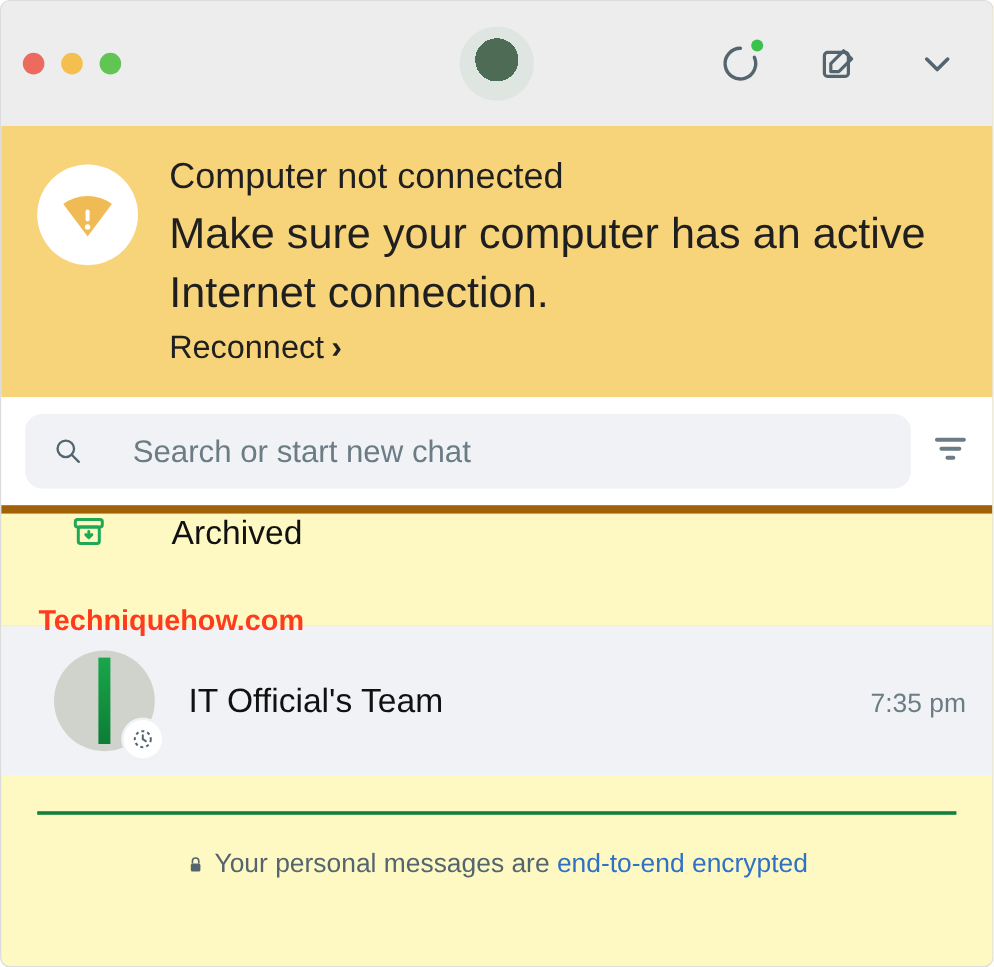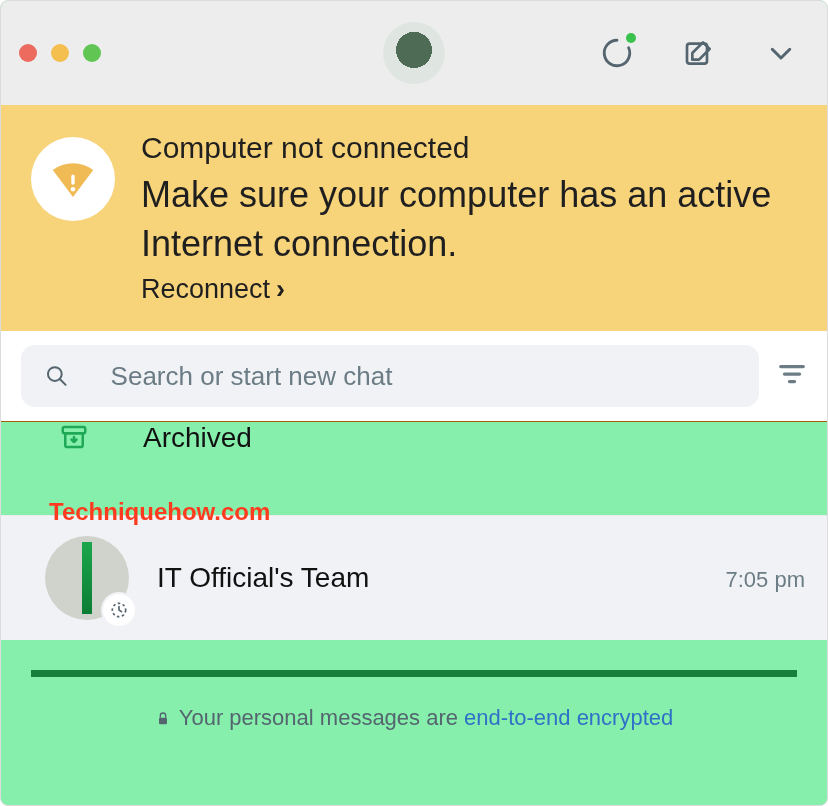--- a/index.html
+++ b/index.html
@@ -9,21 +9,21 @@
     background:#ffffff;
     color:#111;
   }
   .window {
     width:828px;
     height:806px;
     border:1px solid #dcdcdc;
     border-radius:8px;
     overflow:hidden;
     position:relative;
-    background:#86efac;
+    background:#fef9c3;
   }
 
   
   .titlebar {
     height:104px;
     background:#ededed;
     display:flex;
     align-items:center;
     padding:0 18px;
     position:relative;
@@ -68,21 +68,21 @@
   .banner-action{ font-size:27px; font-weight:400; margin-top:6px; display:flex; align-items:flex-start; gap:6px; cursor:pointer;}
   .banner-action .chev { font-weight:700; }
 
   
   .search-row {
     background:#ffffff;
     padding:14px 20px 14px 20px;
     display:flex;
     align-items:center;
     gap:18px;
-    border-bottom:1px solid #a16207;
+    border-bottom:7px solid #a16207;
   }
   .search-pill {
     flex:1;
     background:#f0f2f5;
     border-radius:14px;
     height:62px;
     display:flex;
     align-items:center;
     padding:0 24px;
     gap:40px;
@@ -135,30 +135,30 @@
     width:32px; height:32px; border-radius:50%;
     background:#fff; display:flex; align-items:center; justify-content:center;
     box-shadow:0 0 0 2px #f0f2f5;
   }
   .chat-main { flex:1; min-width:0;text-align:center; }
   .chat-top { display:flex; justify-content:space-between; align-items:baseline; }
   .chat-name { font-size:28px; font-weight:500; color:#111; }
   .chat-time { font-size:22px; color:#6b7c85; }
   .chat-bottom { display:flex; align-items:center; gap:10px; margin-top:4px; color:#6b7c85; font-size:24px;}
   .watermark {
-    position:absolute; top:-18px; left:48px;
+    position:absolute; top:-18px; left:31px;
     font-weight:700; font-size:24px; color:#ff3b1f;
     font-family: Arial, sans-serif;
     pointer-events:none;
   }
 
   
   .encryption {
     margin:30px 30px 0 30px;
-    border-top:7px solid #15803d;
+    border-top:3px solid #15803d;
     padding:28px 0 0 0;
     text-align:center;
     font-size:22px;
     color:#54656f;
   }
   .encryption .link { color:#2f71c7; cursor:pointer; }
   .lock-ico { display:inline-block; vertical-align:-2px; margin-right:8px;}
 </style>
 </head>
 <body>
@@ -248,21 +248,21 @@
       <div class="disappearing-badge">
         <svg viewBox="0 0 24 24" width="20" height="20">
           <circle cx="12" cy="12" r="8" fill="none" stroke="#54656f" stroke-width="2" stroke-dasharray="3 3"></circle>
           <path d="M12 8 v4 l3 2" fill="none" stroke="#54656f" stroke-width="2" stroke-linecap="round"></path>
         </svg>
       </div>
     </div>
     <div class="chat-main">
       <div class="chat-top">
         <div class="chat-name">IT Official's Team</div>
-        <div class="chat-time">7:05 pm</div>
+        <div class="chat-time">7:35 pm</div>
       </div>
     </div>
   </div>
 
   <div class="encryption">
     <span class="lock-ico">
       <svg viewBox="0 0 24 24" width="16" height="16">
         <rect x="6" y="10" width="12" height="10" rx="2" fill="#54656f"></rect>
         <path d="M8 10 v-3 a4 4 0 0 1 8 0 v3" fill="none" stroke="#54656f" stroke-width="2"></path>
       </svg>

